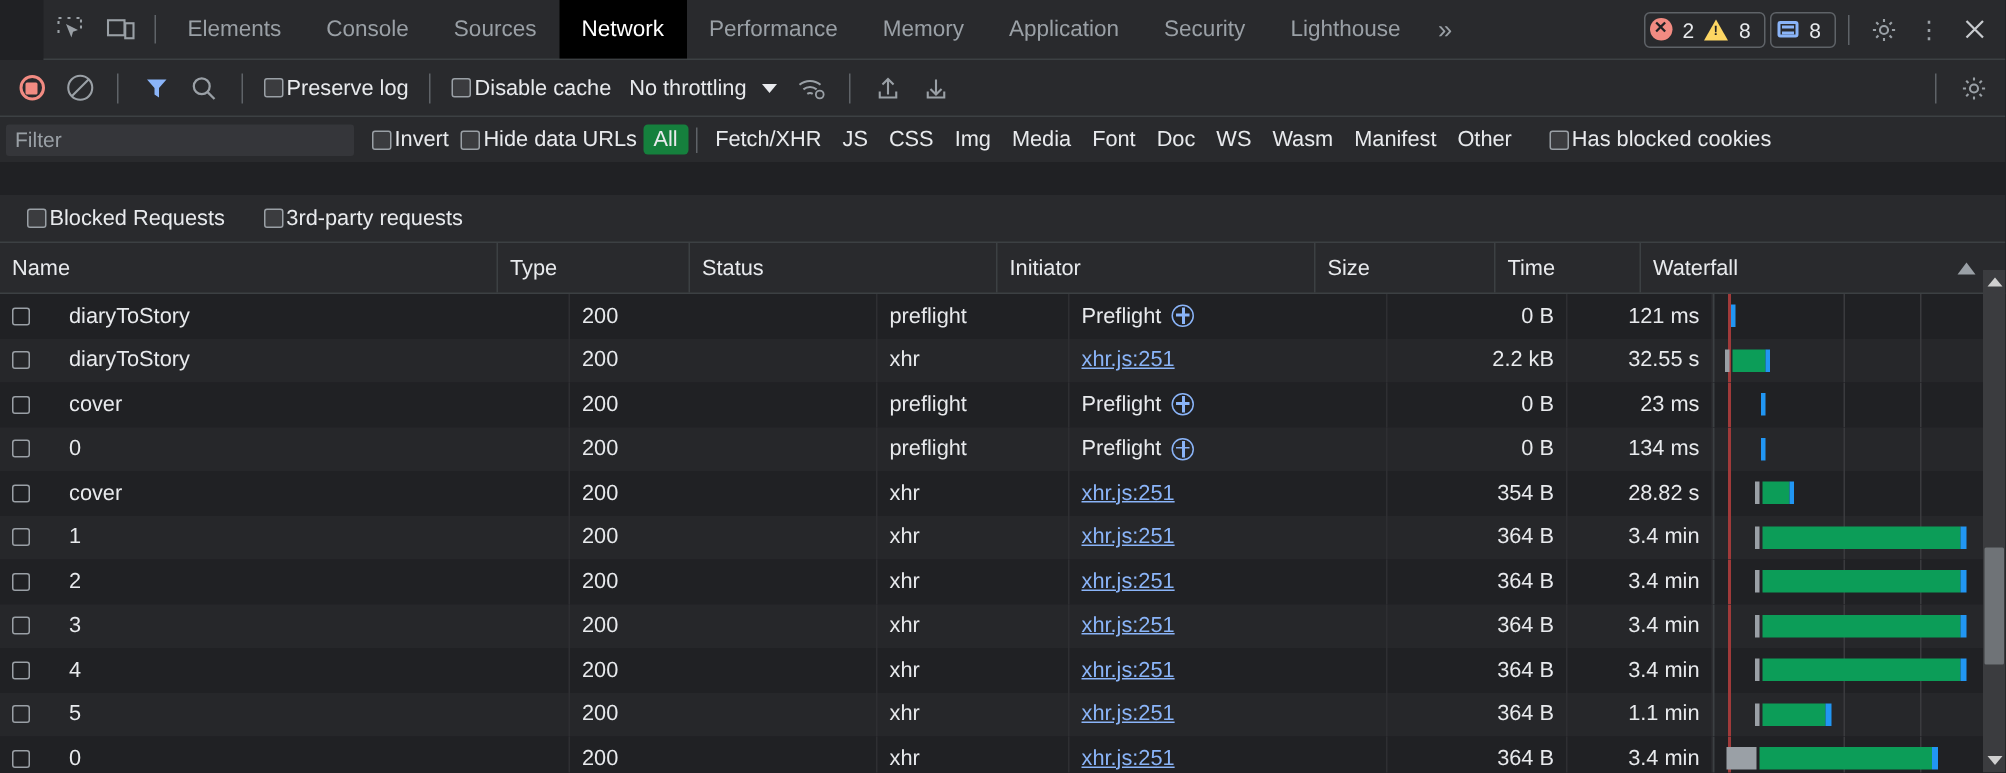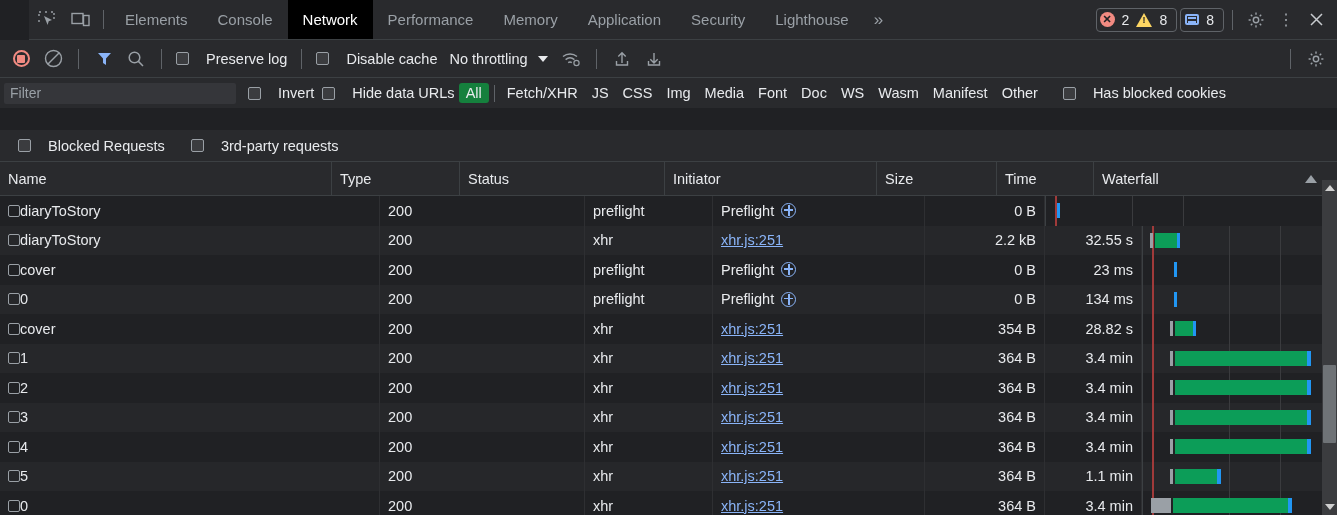--- a/index.html
+++ b/index.html
@@ -85,21 +85,21 @@
   .rec-btn {
     width: 30px; height: 30px; display: flex; align-items: center;
     justify-content: center; cursor: pointer;
   }
   .rec-outer {
     width: 17px; height: 17px; border: 2px solid #f28b82; border-radius: 50%;
     display: flex; align-items: center; justify-content: center;
   }
   .rec-inner { width: 8px; height: 8px; background: #f28b82; border-radius: 1px; }
   .cb-lbl {
-    display: flex; align-items: center; gap: 17px;
+    display: flex; align-items: center; gap: 2px;
     font-size: 14.5px; color: #e8eaed; cursor: pointer; padding: 0 4px;
     white-space: nowrap;
   }
   .cbox {
     width: 13px; height: 13px; border: 1px solid #9aa0a6; border-radius: 2px;
     background: #3b3c3f; flex: none;
   }
   .throttle {
     display: flex; align-items: center; gap: 10px; font-size: 14.5px;
     color: #e8eaed; cursor: pointer; padding: 0 6px; white-space: nowrap;
@@ -158,21 +158,21 @@
     height: 29.5px; display: flex; align-items: stretch;
     font-size: 14.5px; color: #e8eaed;
   }
   .trow.odd { background: #202124; }
   .trow.even { background: #26272a; }
   .td {
     display: flex; align-items: center; padding: 0 8px;
     border-right: 1px solid #2e2f32; overflow: hidden; white-space: nowrap;
   }
   .td.num { justify-content: flex-end; }
-  .td.name { gap: 0; }
+  .td.name { gap: 26px; }
   .rowcb {
     width: 12px; height: 12px; border: 1px solid #9aa0a6; border-radius: 2px;
     flex: none;
   }
   .init-link {
     color: #8ab4f8; text-decoration: underline; cursor: pointer;
   }
   .pf-icon {
     width: 15px; height: 15px; border: 1.6px solid #8ab4f8; border-radius: 50%;
     position: relative; flex: none; margin-left: 7px;
@@ -241,20 +241,23 @@
     </svg>
   </div>
   <div class="tb-sep"></div>
 
   <div class="tabs">
     <div class="tab">
         <span>Elements</span>
       </div>
     <div class="tab">
         <span>Console</span>
+      </div>
+    <div class="tab">
+        <span>Sources</span>
       </div>
     <div class="tab active">
         <span>Network</span>
       </div>
     <div class="tab">
         <span>Performance</span>
       </div>
     <div class="tab">
         <span>Memory</span>
       </div>
@@ -446,20 +449,23 @@
       <div class="td " style="width: 128px;">
         <span>preflight</span>
       </div>
       <div class="td " style="width: 212px;">
         <span>Preflight</span>
         <span class="pf-icon"></span>
       </div>
       <div class="td num" style="width: 120px;">
         <span>0 B</span>
       </div>
+      <div class="td num" style="width: 97px;">
+        <span>121 ms</span>
+      </div>
       <div class="td wf">
         <div class="wf-sep"></div>
         <div class="wf-grid" style="left: 10px;"></div>
         <div class="wf-grid" style="left: 87px;"></div>
         <div class="wf-grid" style="left: 138px;"></div>
         <div class="wf-redline" style="left: 10px;"></div>
         <div class="wf-blue" style="left: 12px; width: 3px;"></div>
       </div>
     </div>
     <div class="trow even">

